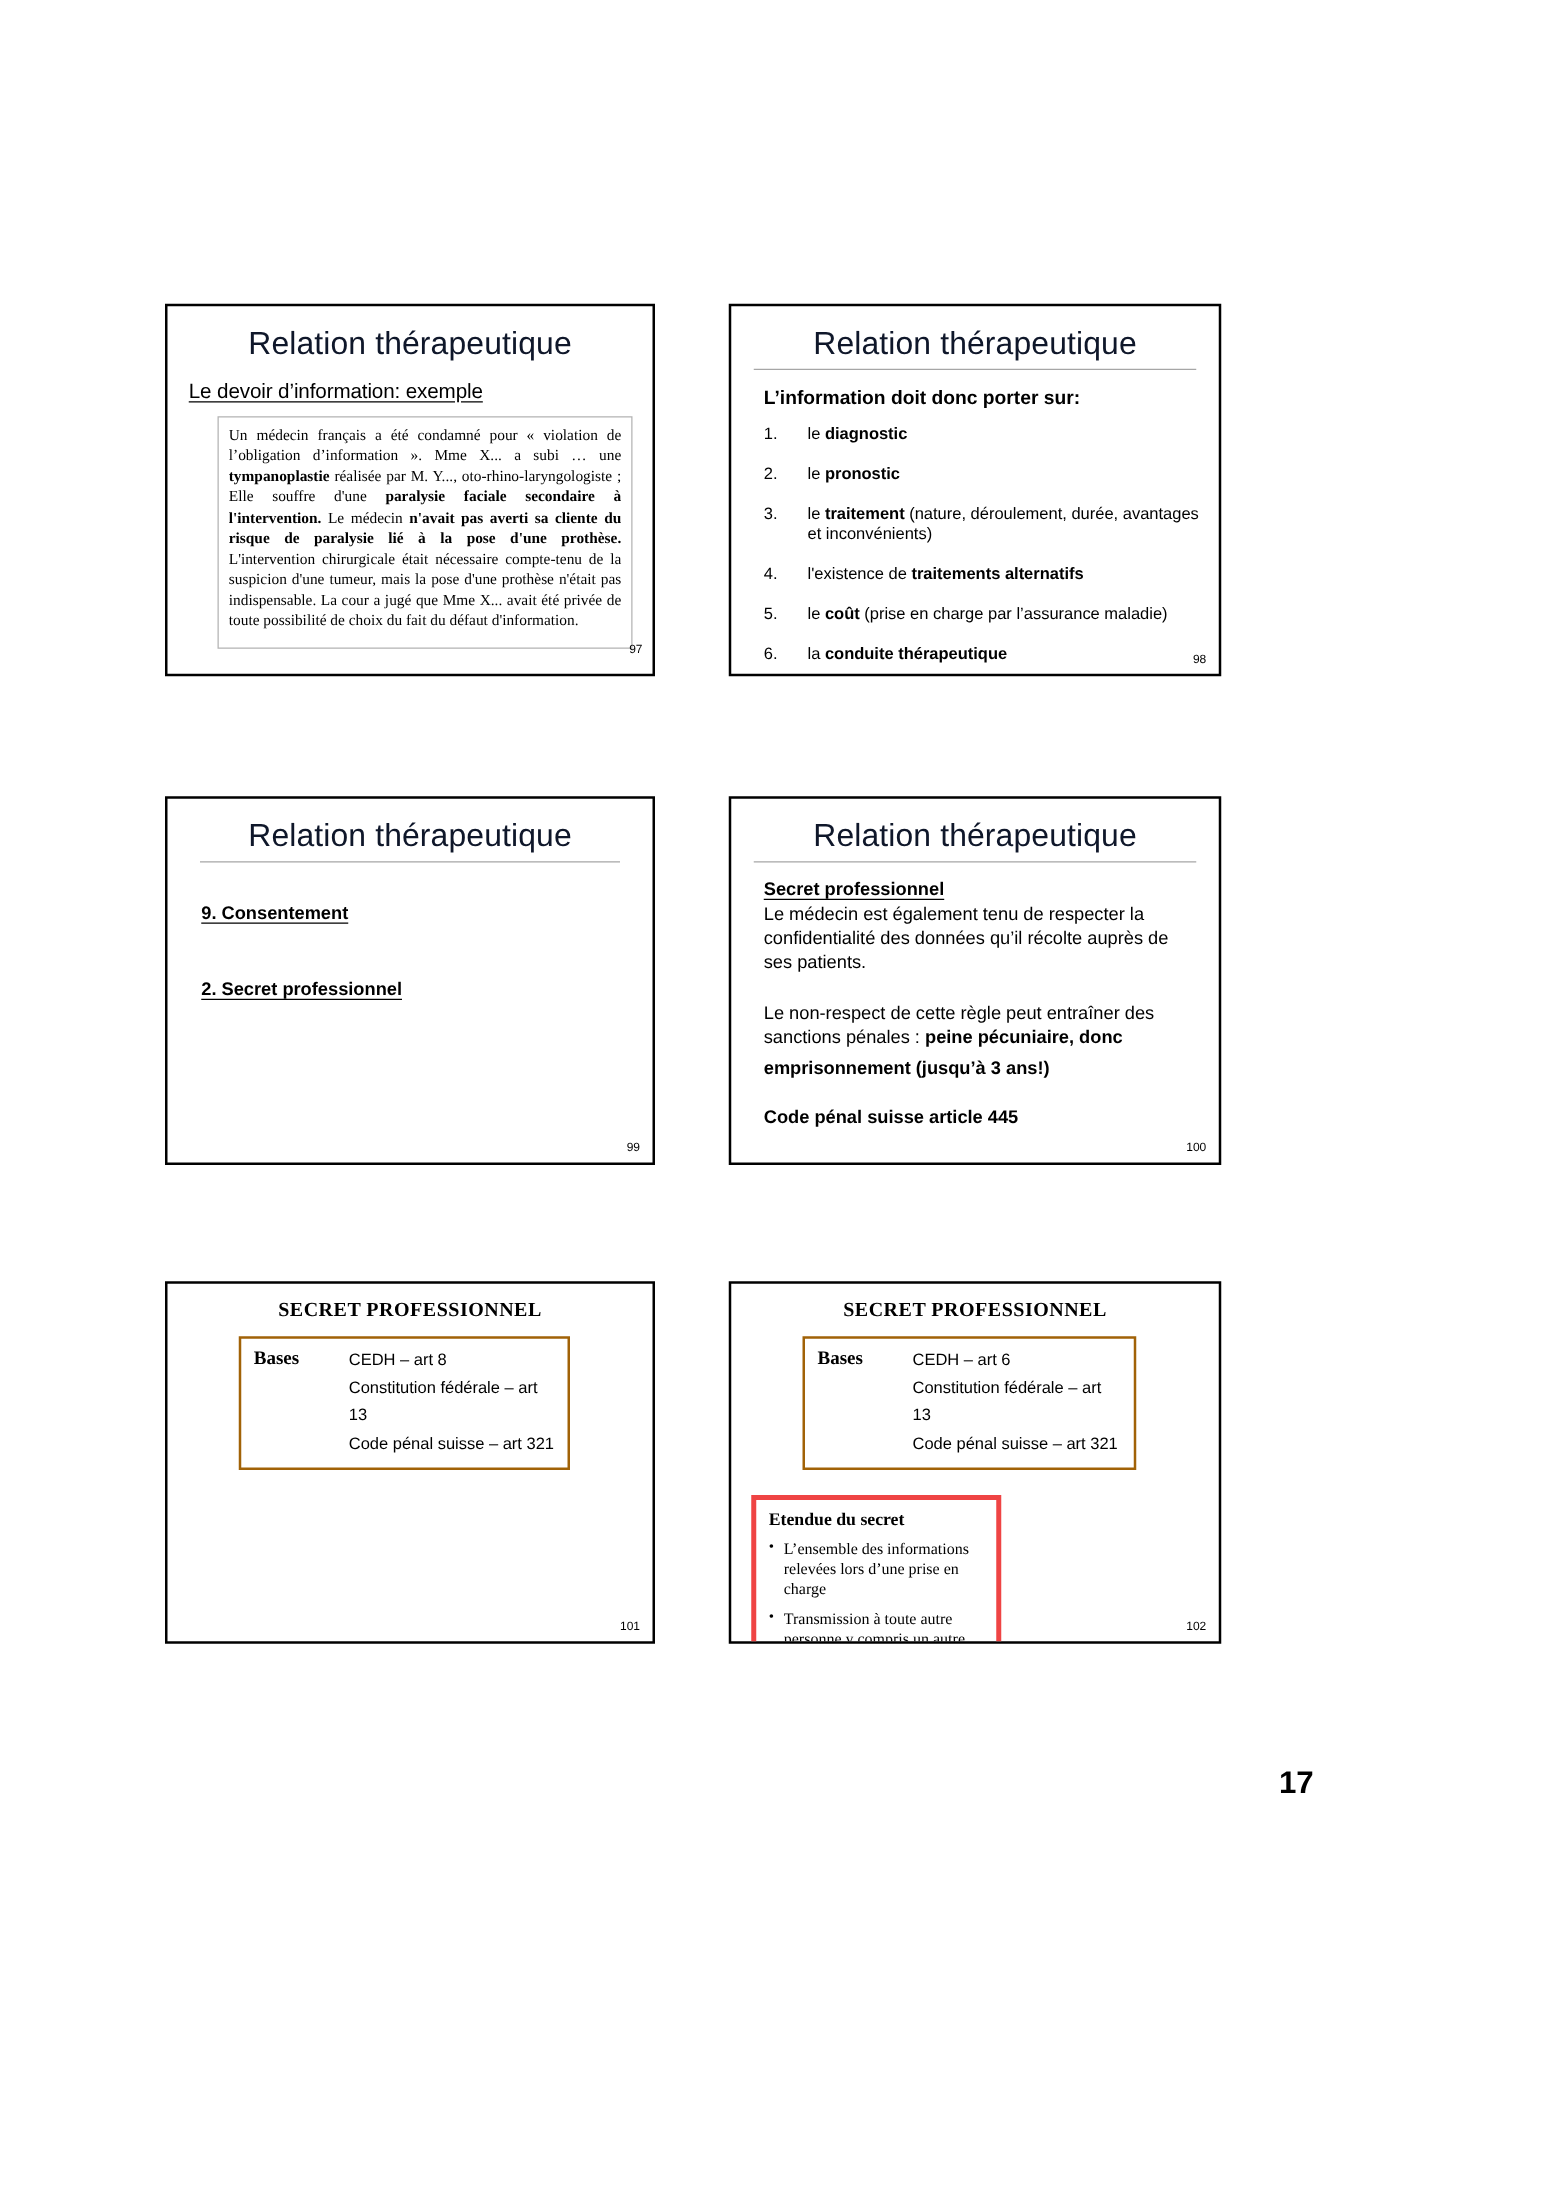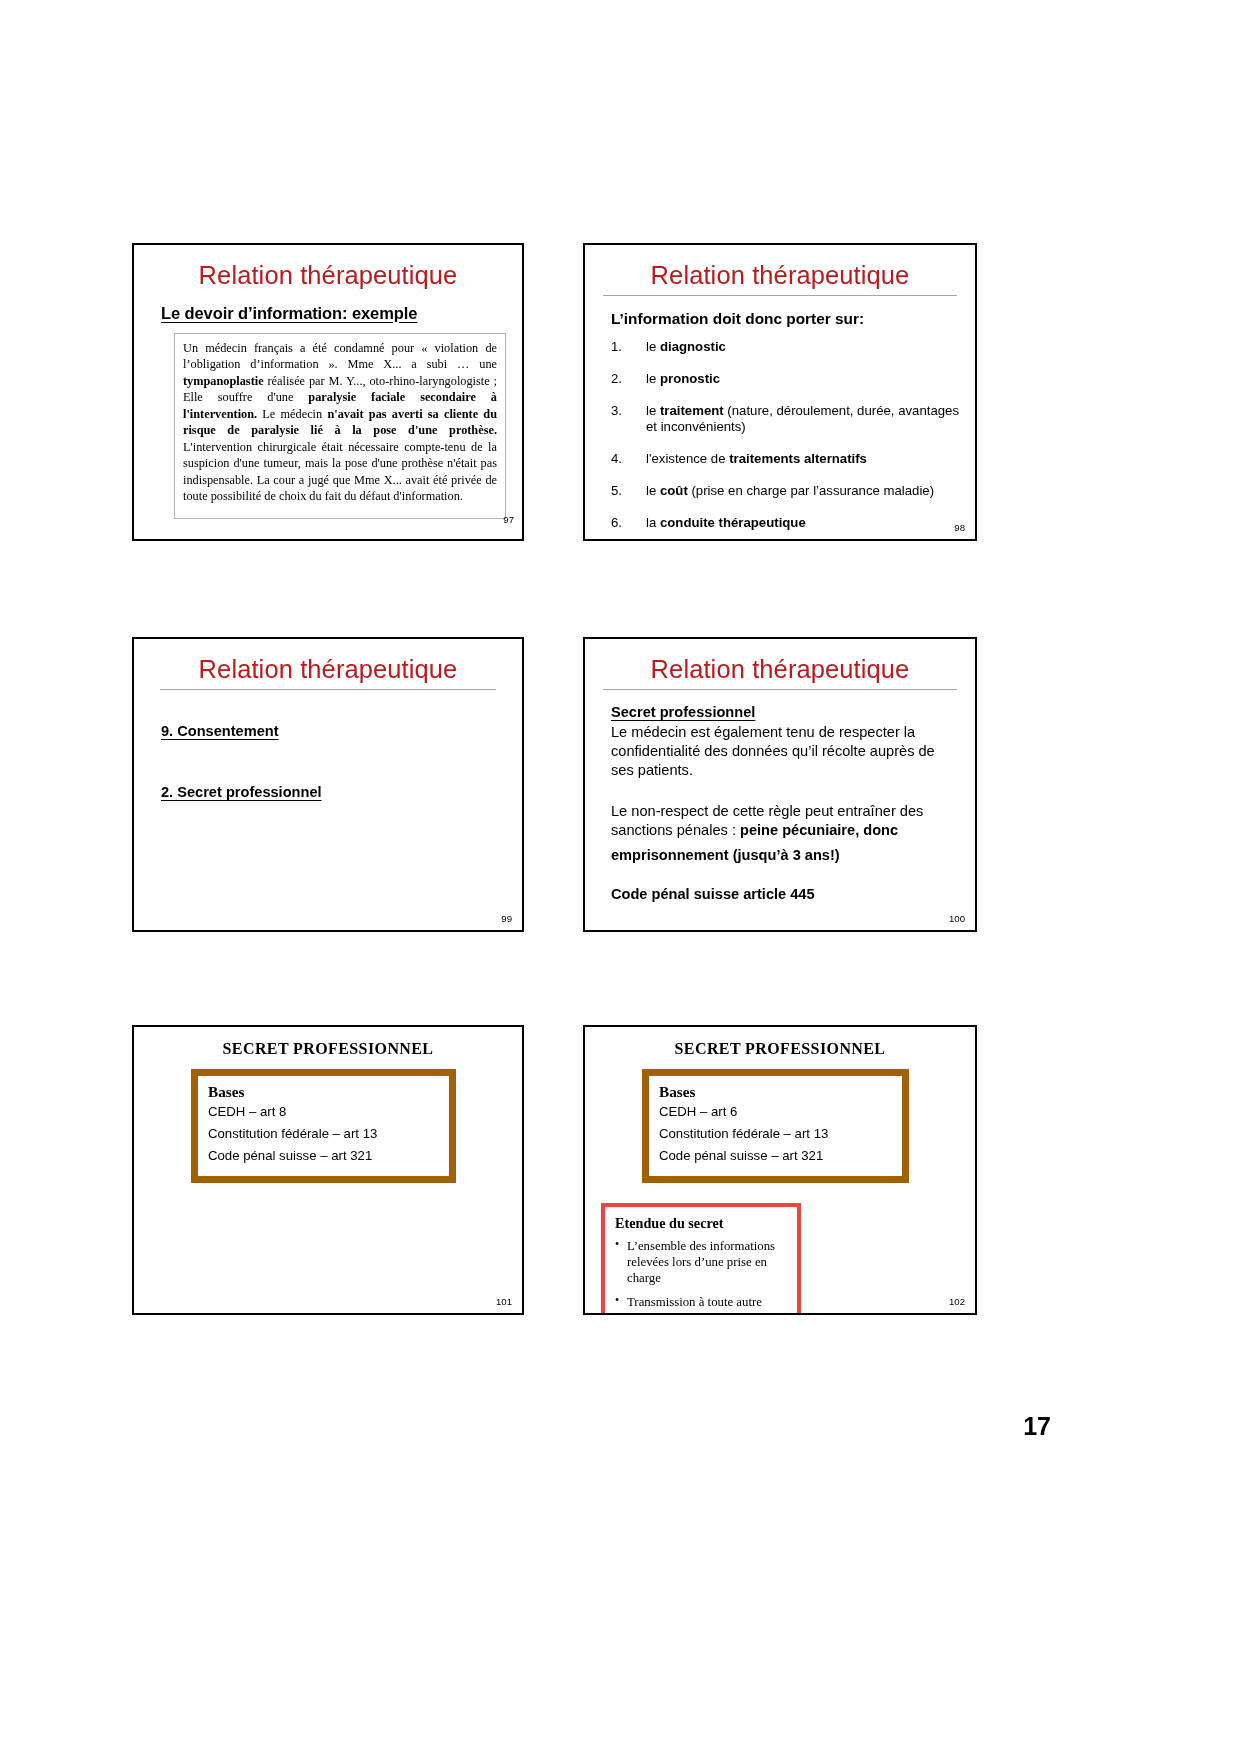--- a/index.html
+++ b/index.html
@@ -37,39 +37,39 @@
   .row-2 { top: 637px;  height: 295px; }
   .row-3 { top: 1025px; height: 290px; }
 
   
   .slide-title {
     text-align: center;
     font-family: "Liberation Sans", sans-serif;
     font-weight: 400;
     font-size: 25.5px;
     letter-spacing: 0.1px;
-    color: #b91c1c;
+    color: #0f172a;
     margin: 0;
     padding: 16px 10px 0 10px;
     line-height: 1.12;
   }
   .title-rule {
     height: 1px;
     background: #a6a6a6;
     margin: 5px 26px 0 26px;
   }
   .title-rule.wide { margin: 5px 18px 0 18px; }
 
   
   .s97-sub {
     font-size: 16.5px;
-    font-weight: bold;
+    font-weight: normal;
     text-decoration: underline;
     text-underline-offset: 3px;
-    margin: 14px 0 0 27px;
+    margin: 14px 0 0 17px;
     letter-spacing: -0.1px;
   }
   .s97-box {
     box-sizing: border-box;
     margin: 10px 16px 0 40px;
     border: 1px solid #b3b3b3;
     padding: 6px 8px 13px 8px;
     font-family: "Liberation Serif", serif;
     font-size: 12.3px;
     line-height: 1.345;
@@ -141,26 +141,25 @@
   .sp-title {
     text-align: center;
     font-family: "Liberation Serif", serif;
     font-weight: bold;
     font-size: 16px;
     letter-spacing: 0.4px;
     margin: 13px 0 0 0;
   }
   .bases-box {
     box-sizing: border-box;
-    border: 7px solid #a16207;
+    border: 2px solid #a16207;
     margin: 11px 66px 0 57px;
     padding: 6px 8px 8px 10px;
     display: flex;
     align-items: flex-start;
-    flex-direction: column;
   }
   .bases-label {
     font-family: "Liberation Serif", serif;
     font-weight: bold;
     font-size: 15.2px;
     flex: 0 0 auto;
     width: 76px;
     padding-top: 1px;
   }
   .bases-list { flex: 1 1 auto; }

